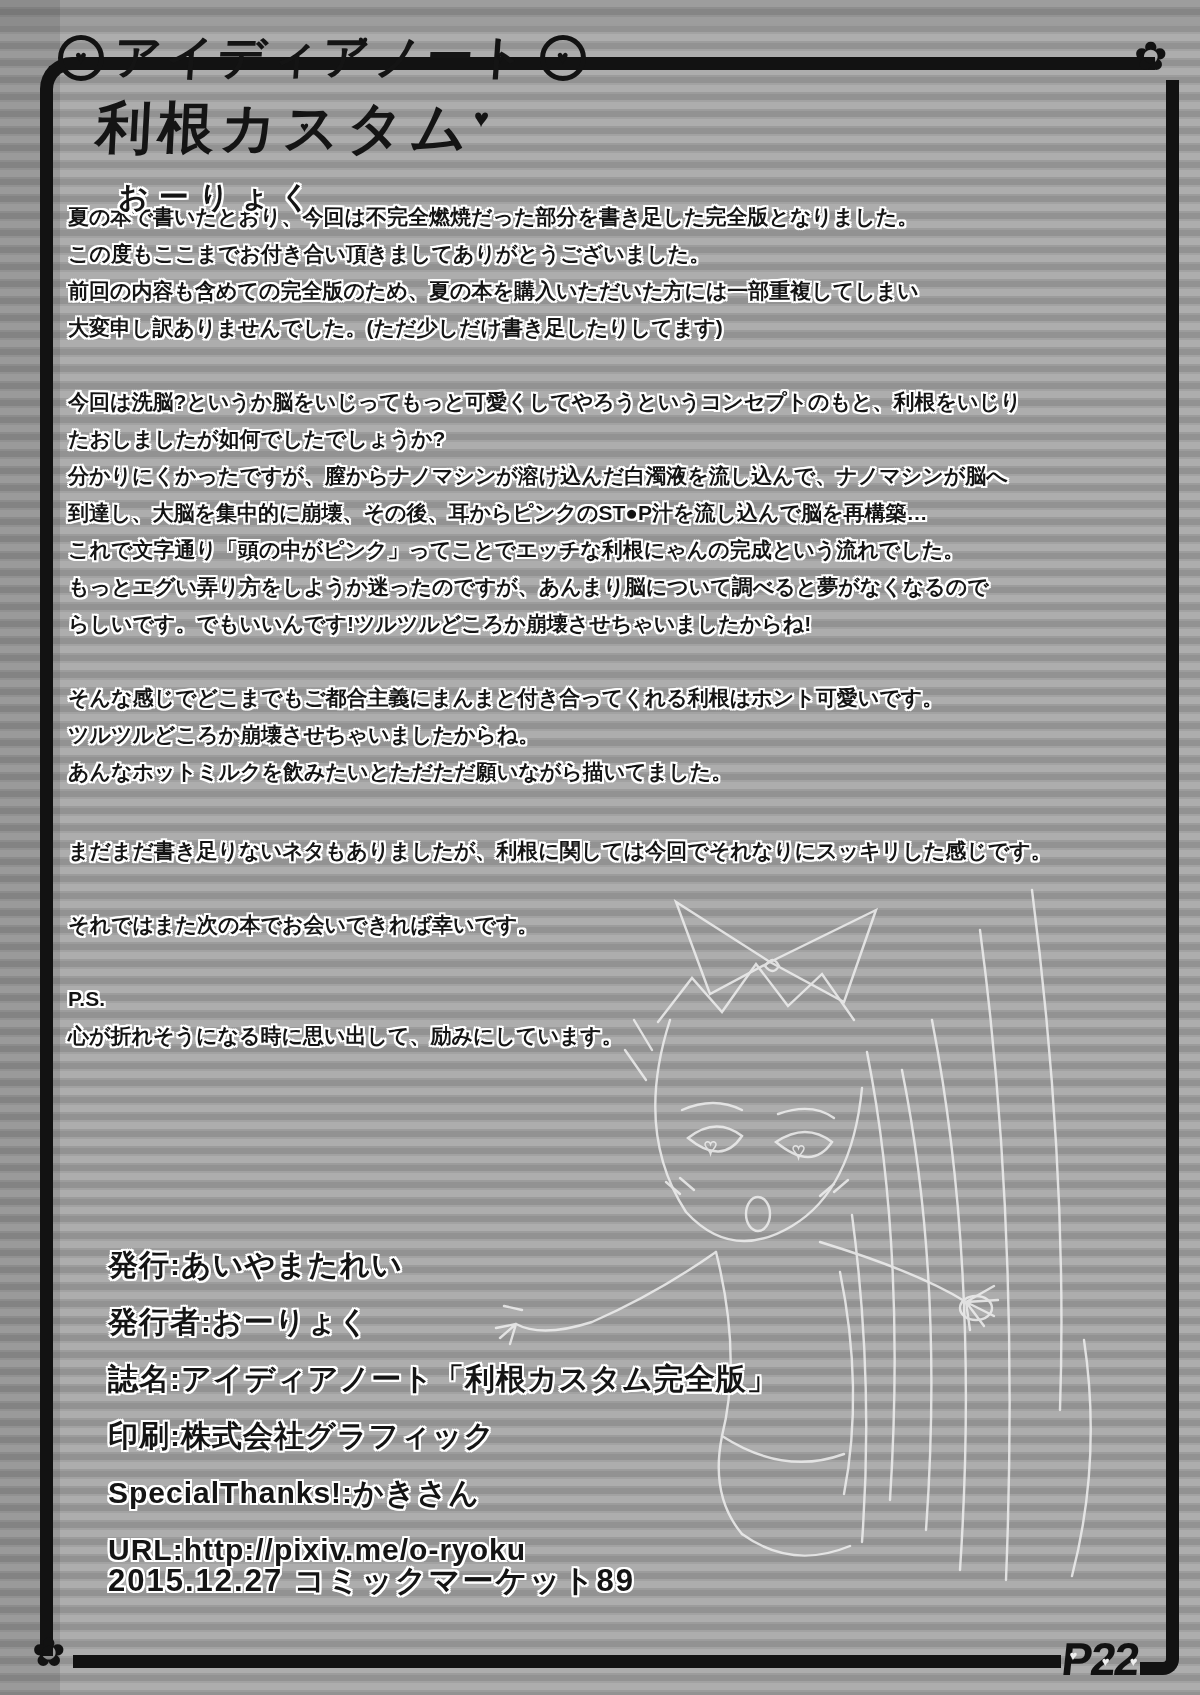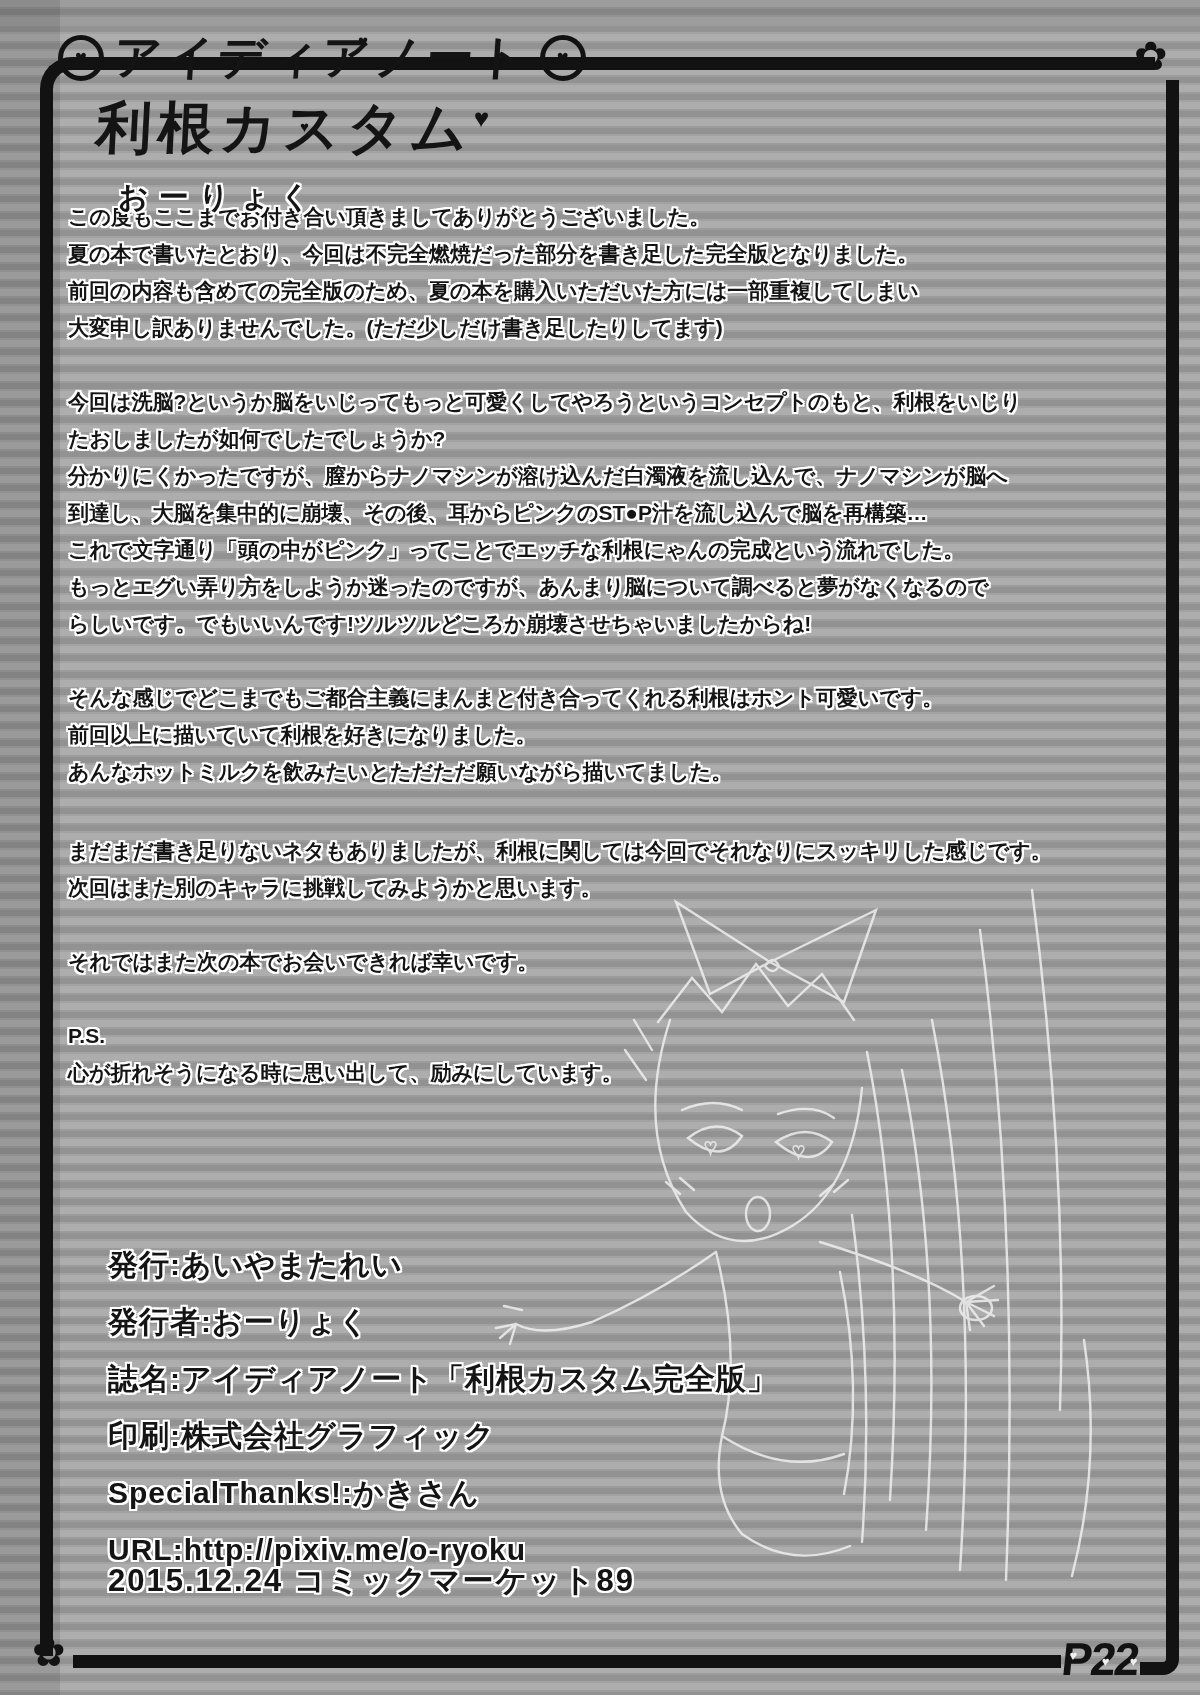--- a/index.html
+++ b/index.html
@@ -141,61 +141,60 @@
   </div>
   <span class="deco-heart dh1">♥</span>
   <span class="deco-heart dh2">♥</span>
   <span class="deco-heart dh3">♥</span>
   <div class="title2"><span>利根カスタム</span><span class="t2heart">♥</span></div>
   <div class="subtitle">おーりょく</div>
 </header>
 
 <main class="content">
   <div class="para">
+    <div class="line outlined">夏の本で書いたとおり、今回は不完全燃焼だった部分を書き足した完全版となりました。</div>
     <div class="line outlined">この度もここまでお付き合い頂きましてありがとうございました。</div>
-    <div class="line outlined">夏の本で書いたとおり、今回は不完全燃焼だった部分を書き足した完全版となりました。</div>
     <div class="line outlined">前回の内容も含めての完全版のため、夏の本を購入いただいた方には一部重複してしまい</div>
     <div class="line outlined">大変申し訳ありませんでした。(ただ少しだけ書き足したりしてます)</div>
   </div>
   <div class="para">
     <div class="line outlined">今回は洗脳?というか脳をいじってもっと可愛くしてやろうというコンセプトのもと、利根をいじり</div>
     <div class="line outlined">たおしましたが如何でしたでしょうか?</div>
     <div class="line outlined">分かりにくかったですが、膣からナノマシンが溶け込んだ白濁液を流し込んで、ナノマシンが脳へ</div>
     <div class="line outlined">到達し、大脳を集中的に崩壊、その後、耳からピンクのST●P汁を流し込んで脳を再構築…</div>
     <div class="line outlined">これで文字通り「頭の中がピンク」ってことでエッチな利根にゃんの完成という流れでした。</div>
     <div class="line outlined">もっとエグい弄り方をしようか迷ったのですが、あんまり脳について調べると夢がなくなるので</div>
     <div class="line outlined">らしいです。でもいいんです!ツルツルどころか崩壊させちゃいましたからね!</div>
   </div>
   <div class="para p3gap">
     <div class="line outlined">そんな感じでどこまでもご都合主義にまんまと付き合ってくれる利根はホント可愛いです。</div>
-    <div class="line outlined">前回以上に描いていて利根を好きになりました。</div>
+    <div class="line outlined">ツルツルどころか崩壊させちゃいましたからね。</div>
     <div class="line outlined">あんなホットミルクを飲みたいとただただ願いながら描いてました。</div>
   </div>
   <div class="para">
     <div class="line outlined">まだまだ書き足りないネタもありましたが、利根に関しては今回でそれなりにスッキリした感じです。</div>
-    <div class="line outlined">次回はまた別のキャラに挑戦してみようかと思います。</div>
   </div>
   <div class="para p5gap">
     <div class="line outlined">それではまた次の本でお会いできれば幸いです。</div>
   </div>
   <div class="para">
     <div class="line outlined ps-label">P.S.</div>
     <div class="line outlined">心が折れそうになる時に思い出して、励みにしています。</div>
   </div>
 </main>
 
 <section class="credits">
   <div class="credit-line outlined">発行:あいやまたれい</div>
   <div class="credit-line outlined">発行者:おーりょく</div>
   <div class="credit-line outlined">誌名:アイディアノート「利根カスタム完全版」</div>
   <div class="credit-line outlined">印刷:株式会社グラフィック</div>
   <div class="credit-line outlined">SpecialThanks!:かきさん</div>
   <div class="credit-line outlined">URL:http://pixiv.me/o-ryoku</div>
 </section>
 
-<div class="date-line outlined">2015.12.24 コミックマーケット89</div>
+<div class="date-line outlined">2015.12.27 コミックマーケット89</div>
 
 <div class="pagenum">
   <span>P22</span>
   <span class="pn-heart pnh1">♥</span>
   <span class="pn-heart pnh2">♥</span>
   <span class="pn-heart pnh3">♥</span>
 </div>
 
 </body></html>

